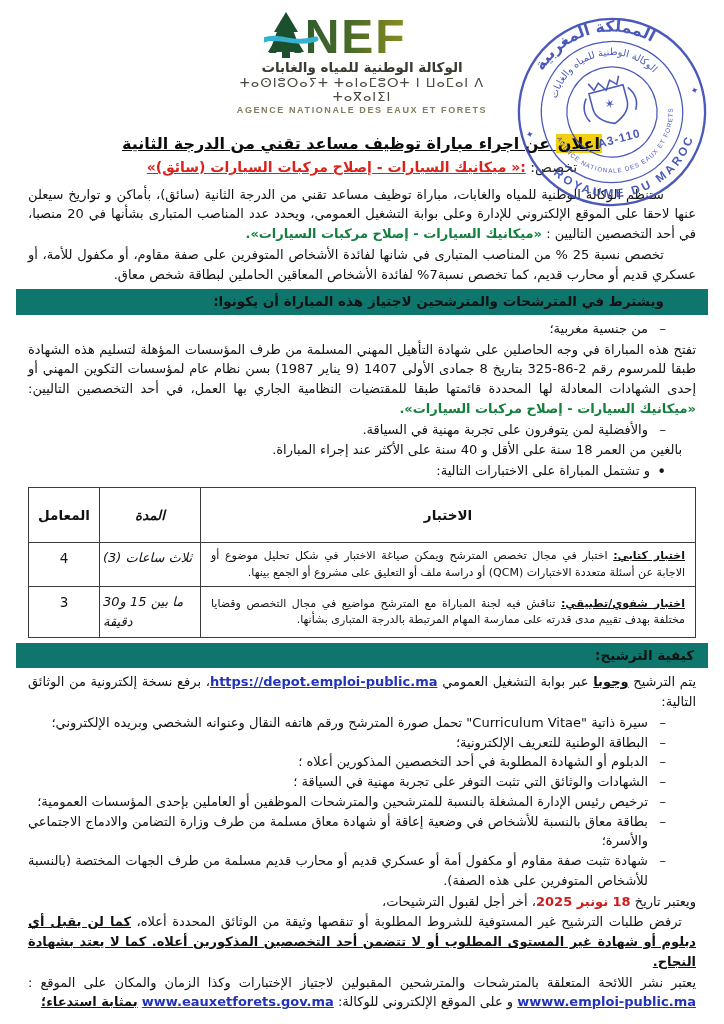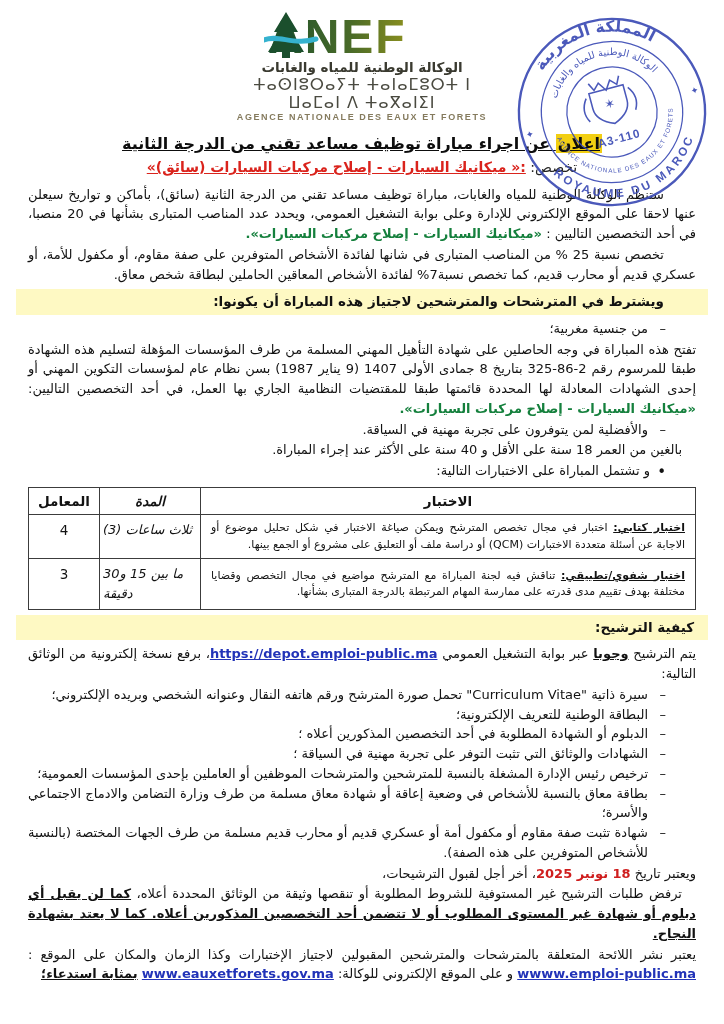--- a/index.html
+++ b/index.html
@@ -6,54 +6,54 @@
   .page {
     position:relative; width:724px; height:1024px; margin:0 auto;
     background:#ffffff; overflow:hidden;
     font-family:"DejaVu Sans", sans-serif; color:#121212;
   }
   
   .header { position:relative; height:116px; padding-top:10px; }
   .logo { width:260px; margin:0 auto; text-align:center; line-height:1.15; }
   .logo-mark { display:block; margin:0 auto; }
   .logo-ar { font-size:13.5px; font-weight:bold; color:#3a3a30; direction:rtl; }
-  .logo-tif { font-size:16px; color:#4a4a40; letter-spacing:1px; }
+  .logo-tif { font-size:13px; color:#4a4a40; letter-spacing:1px; }
   .logo-fr { font-size:9px; color:#857b5e; letter-spacing:1.6px; font-weight:bold;
              font-family:"Liberation Sans", sans-serif; }
   .stamp { position:absolute; top:14px; right:14px; width:196px; height:196px;
            transform:rotate(-13deg); opacity:.92; z-index:5; }
   
   .content { padding:0 28px; direction:rtl; text-align:justify;
              font-size:13px; line-height:1.52; }
   .title { margin:6px 30px 1px; text-align:center; font-size:16px; font-weight:bold;
            text-decoration:underline; color:#0d0d0d; }
   .hl { background:#f2cf12; padding:0 2px; }
   .subtitle { text-align:center; font-size:14px; margin-bottom:6px; }
   .sub-label { color:#222; }
   .sub-value { color:#da231c; font-weight:bold; text-decoration:underline; }
   .para { margin:1px 0; }
   .indent { text-indent:32px; }
   .small-indent { text-indent:14px; }
   .bold-navy { font-weight:bold; color:#15803d; }
   .bold-ul { font-weight:bold; text-decoration:underline; }
   .red-bold { color:#cf1d1d; font-weight:bold; }
   .link { color:#2233b8; text-decoration:underline; font-weight:bold; cursor:pointer; unicode-bidi:embed; }
-  .band { background:#fef9c3; font-weight:bold; font-size:13.5px;
+  .band { background:#0f766e; font-weight:bold; font-size:13.5px;
           margin:5px -12px 4px; padding:2px 44px 3px 8px; }
   .band2 { padding-right:14px; }
   .dash-list { list-style:none; margin:1px 0; padding:0 30px 0 0; }
   .dash-list li { position:relative; padding-right:18px; margin:0; }
   .dash-list li::before { content:"–"; position:absolute; right:0; top:0; }
   .dot-list { list-style:none; margin:1px 0; padding:0 30px 0 0; }
   .dot-list li { position:relative; padding-right:16px; font-weight:normal; }
   .dot-list li::before { content:"•"; position:absolute; right:0; top:0; font-size:15px; }
   
   .exam-table { width:100%; border-collapse:collapse; margin:6px 0 2px; }
   .exam-table th, .exam-table td { border:1.4px solid #3c3c3c; }
-  .exam-table th { font-size:13.5px; font-weight:bold; text-align:center; padding:3px 4px; }
+  .exam-table th { font-size:13.5px; font-weight:bold; text-align:center; padding:17px 4px; }
   .cell-exam { padding:5px 10px; text-align:justify; font-size:11px; line-height:1.5; }
   .cell-label { font-weight:bold; text-decoration:underline; }
   .col-dur, .cell-dur { width:92px;font-style:italic; }
   .col-coef, .cell-coef { width:62px; }
   .cell-dur { text-align:left; vertical-align:top; padding:5px 3px; }
   .cell-coef { text-align:center; vertical-align:top; padding:5px 3px; font-size:13.5px; }
 </style>
 </head>
 <body>
 

